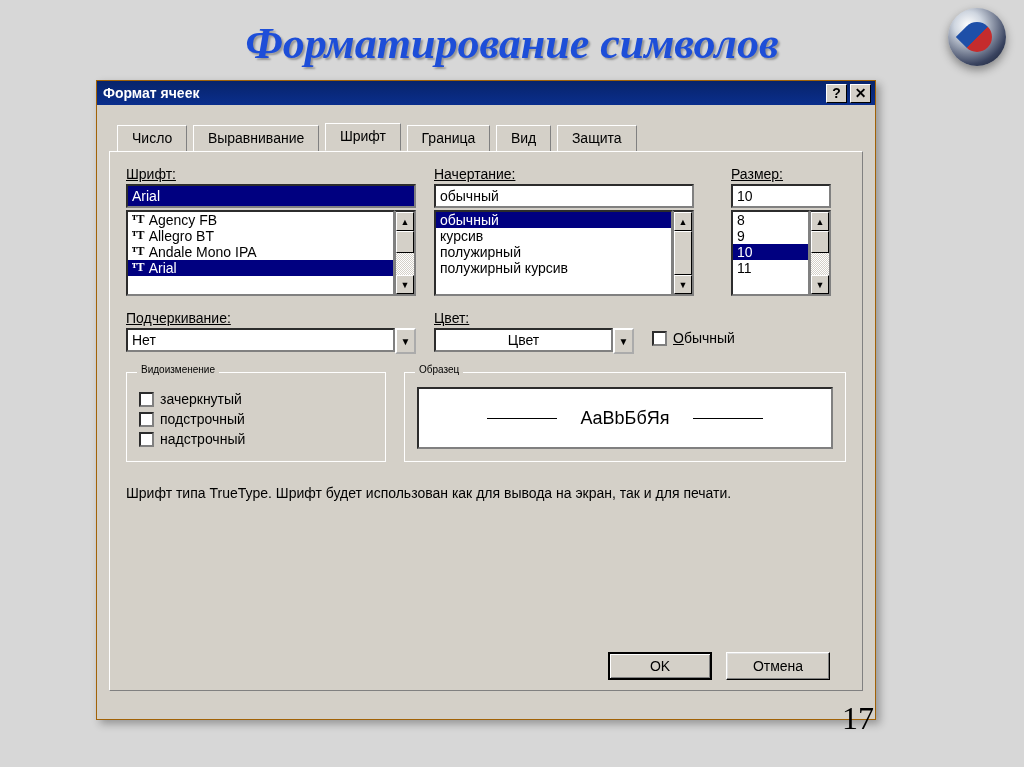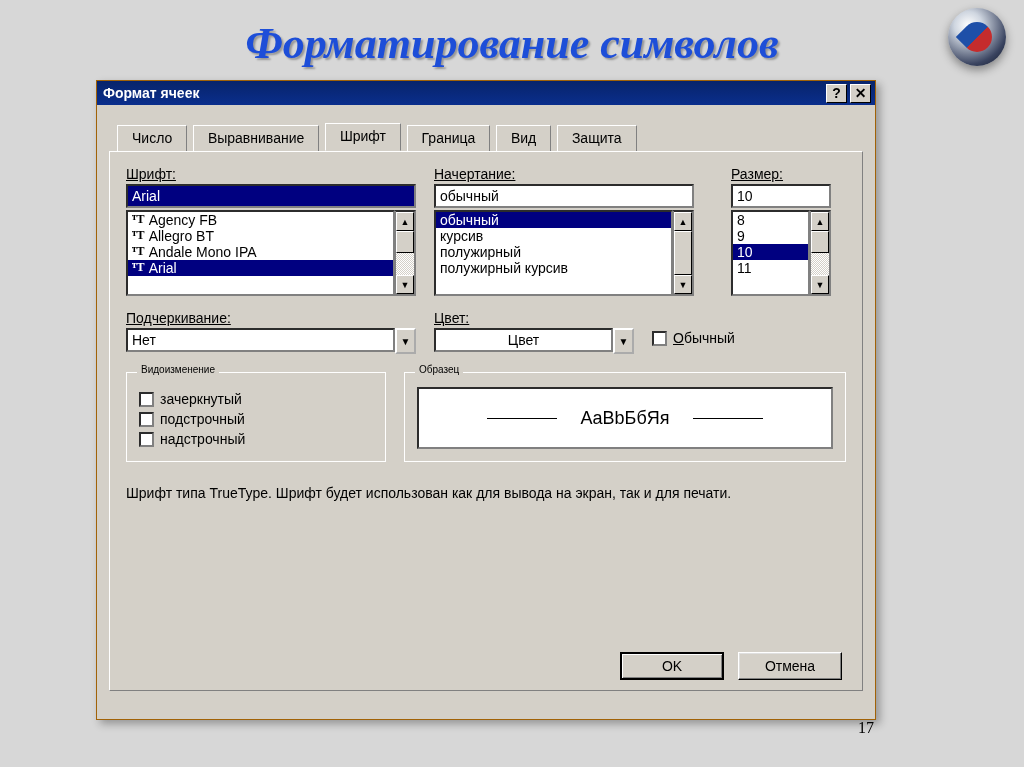--- a/index.html
+++ b/index.html
@@ -34,21 +34,21 @@
     font-family: Georgia, "Times New Roman", serif;
     font-style: italic;
     font-weight: bold;
     font-size: 44px;
     color: #1d4ed8;
     text-shadow: 2px 2px 2px rgba(0,0,0,0.3);
     margin: 18px 0 8px 0;
   }
   .page-num {
     position:absolute; right:150px; bottom:30px;
-    font-family: "Times New Roman", serif; font-size:16px; color:#000;
+    font-family: "Times New Roman", serif; font-size:32px; color:#000;
   }
   .dialog {
     position: absolute;
     left: 96px; top: 80px;
     width: 780px; height: 640px;
     background: #d4d0c8;
     border: 1px solid #a16207;
     box-shadow: 4px 4px 8px rgba(0,0,0,0.3);
   }
   .titlebar {
@@ -152,21 +152,21 @@
   .groupbox{border:1px groove #fff;padding:14px 12px 10px 12px;margin:0;position:relative;}
   .row3{display:flex;gap:18px;margin-top:18px;}
   .sample-box{
     background:#fff;border:2px inset #808080;height:62px;
     display:flex;align-items:center;justify-content:center;
     font-family:Arial;font-size:18px;position:relative;
   }
   .sample-box .line{border-bottom:1px solid #000;width:70px;height:0;}
   .hint{font-size:14px;margin-top:22px;line-height:1.35;}
   .dlg-buttons{
-    position:absolute;right:20px;bottom:10px;display:flex;gap:14px;
+    position:absolute;right:32px;bottom:10px;display:flex;gap:14px;
   }
   .btn{
     width:104px;height:28px;background:#d4d0c8;
     border:1px solid #000;border-top-color:#fff;border-left-color:#fff;
     box-shadow:inset -1px -1px 0 #808080, inset 1px 1px 0 #dfdfdf;
     font-size:14px;cursor:pointer;
   }
   .btn.default{border:2px solid #000;box-shadow:inset 1px 1px 0 #fff, inset -1px -1px 0 #808080;}
 </style>
 </head>

